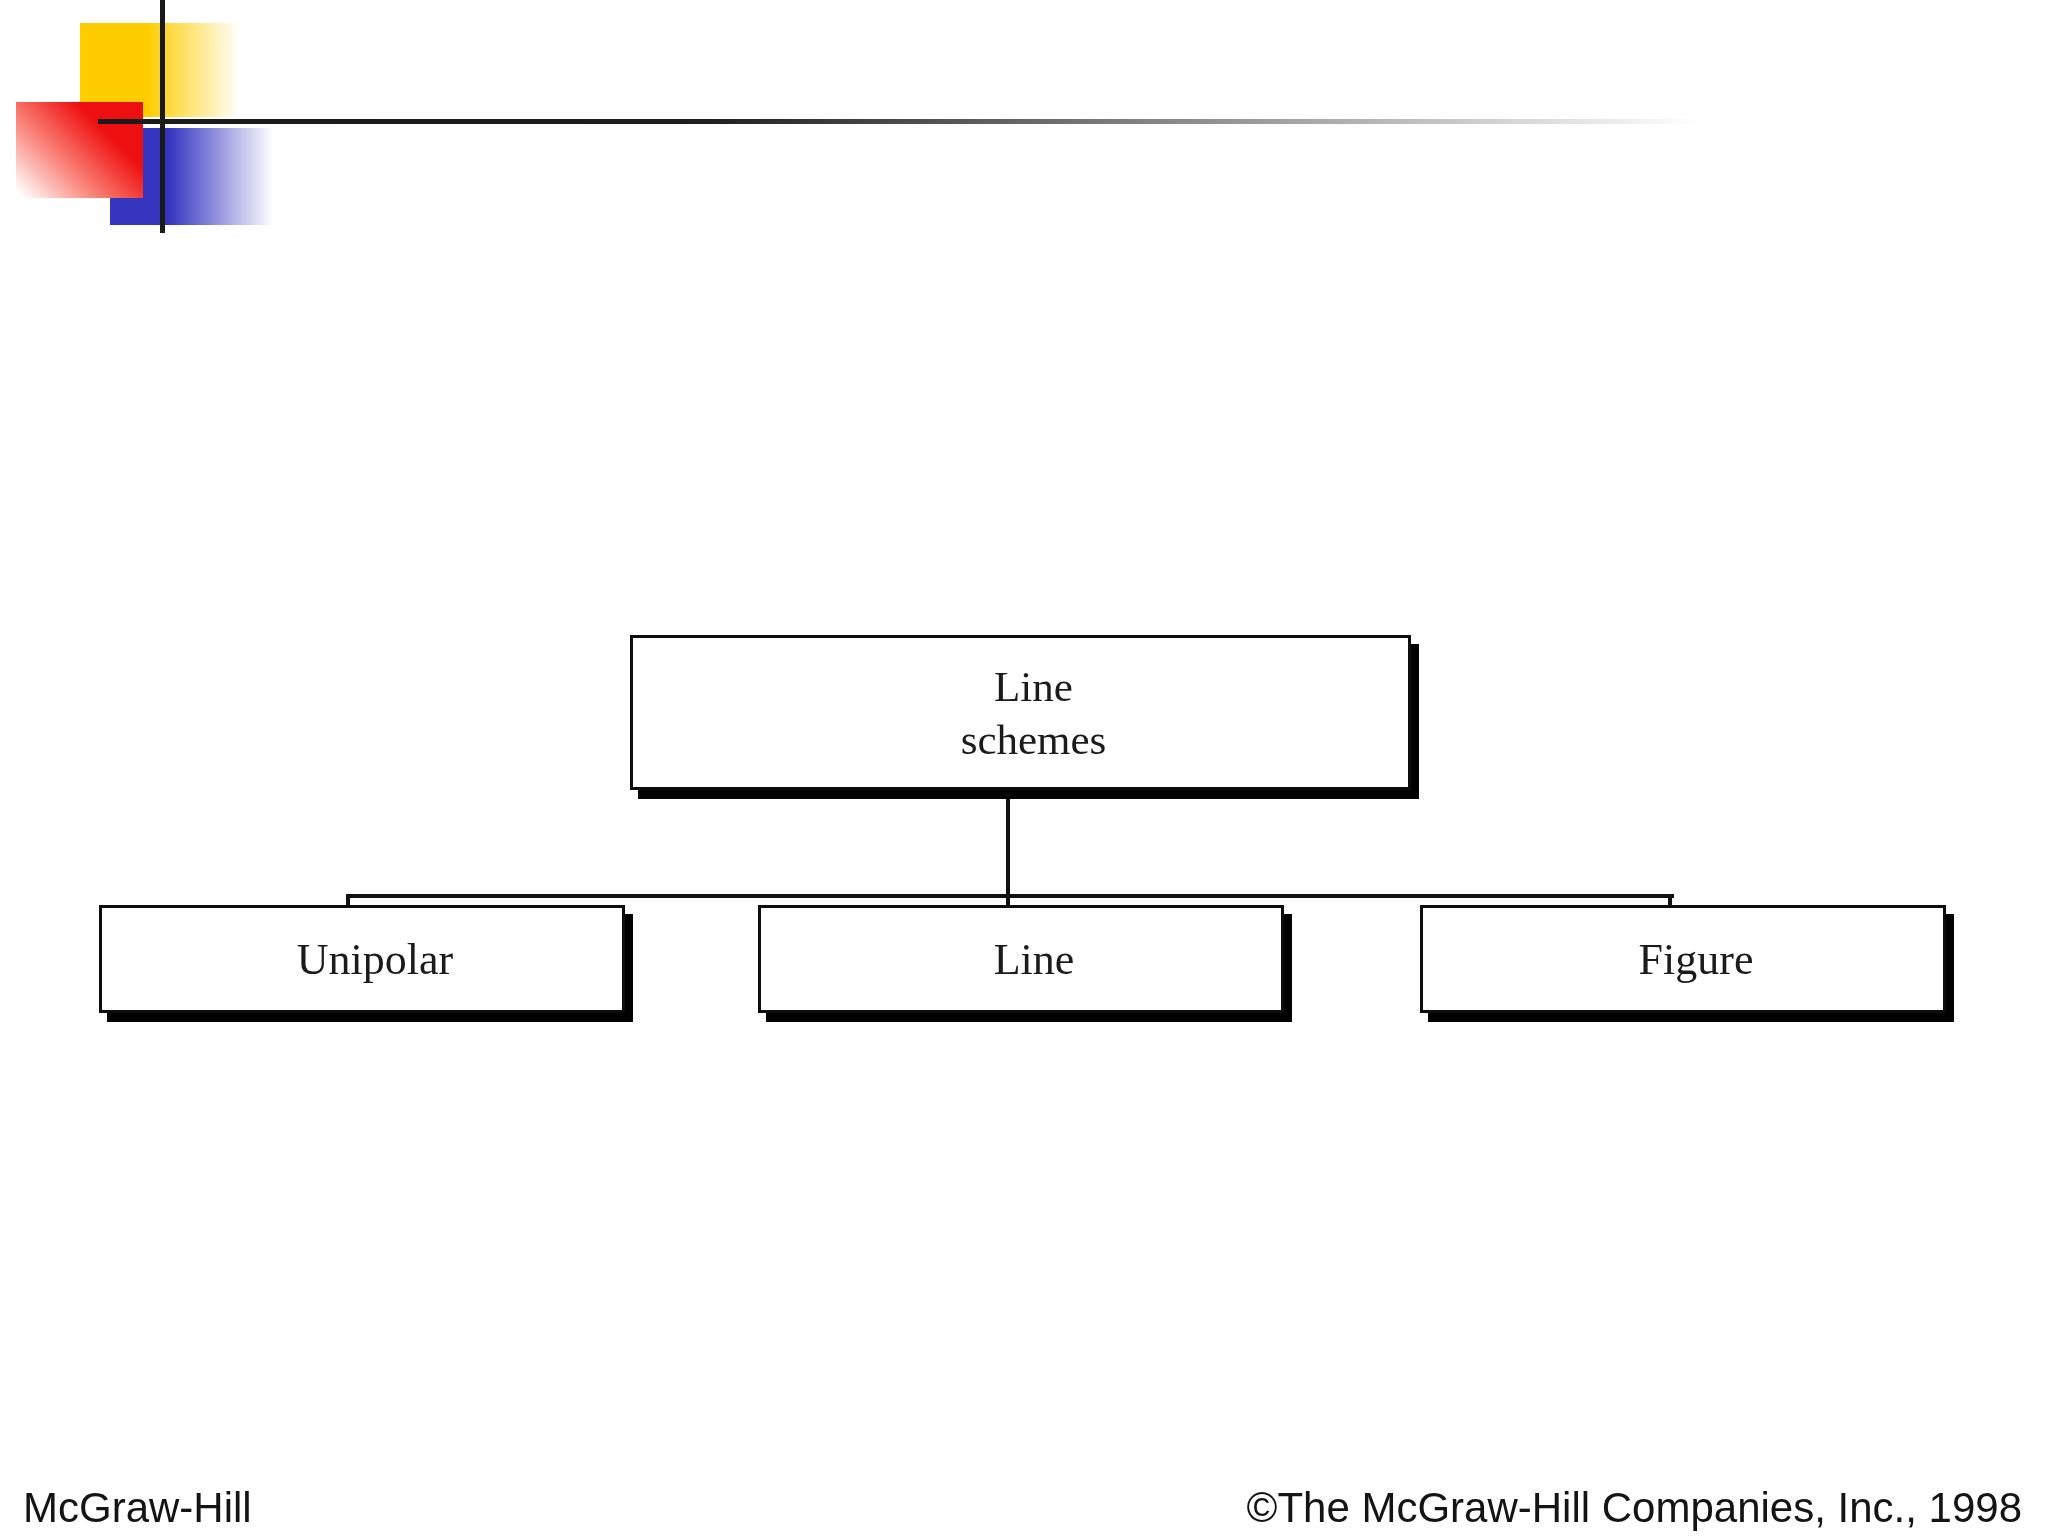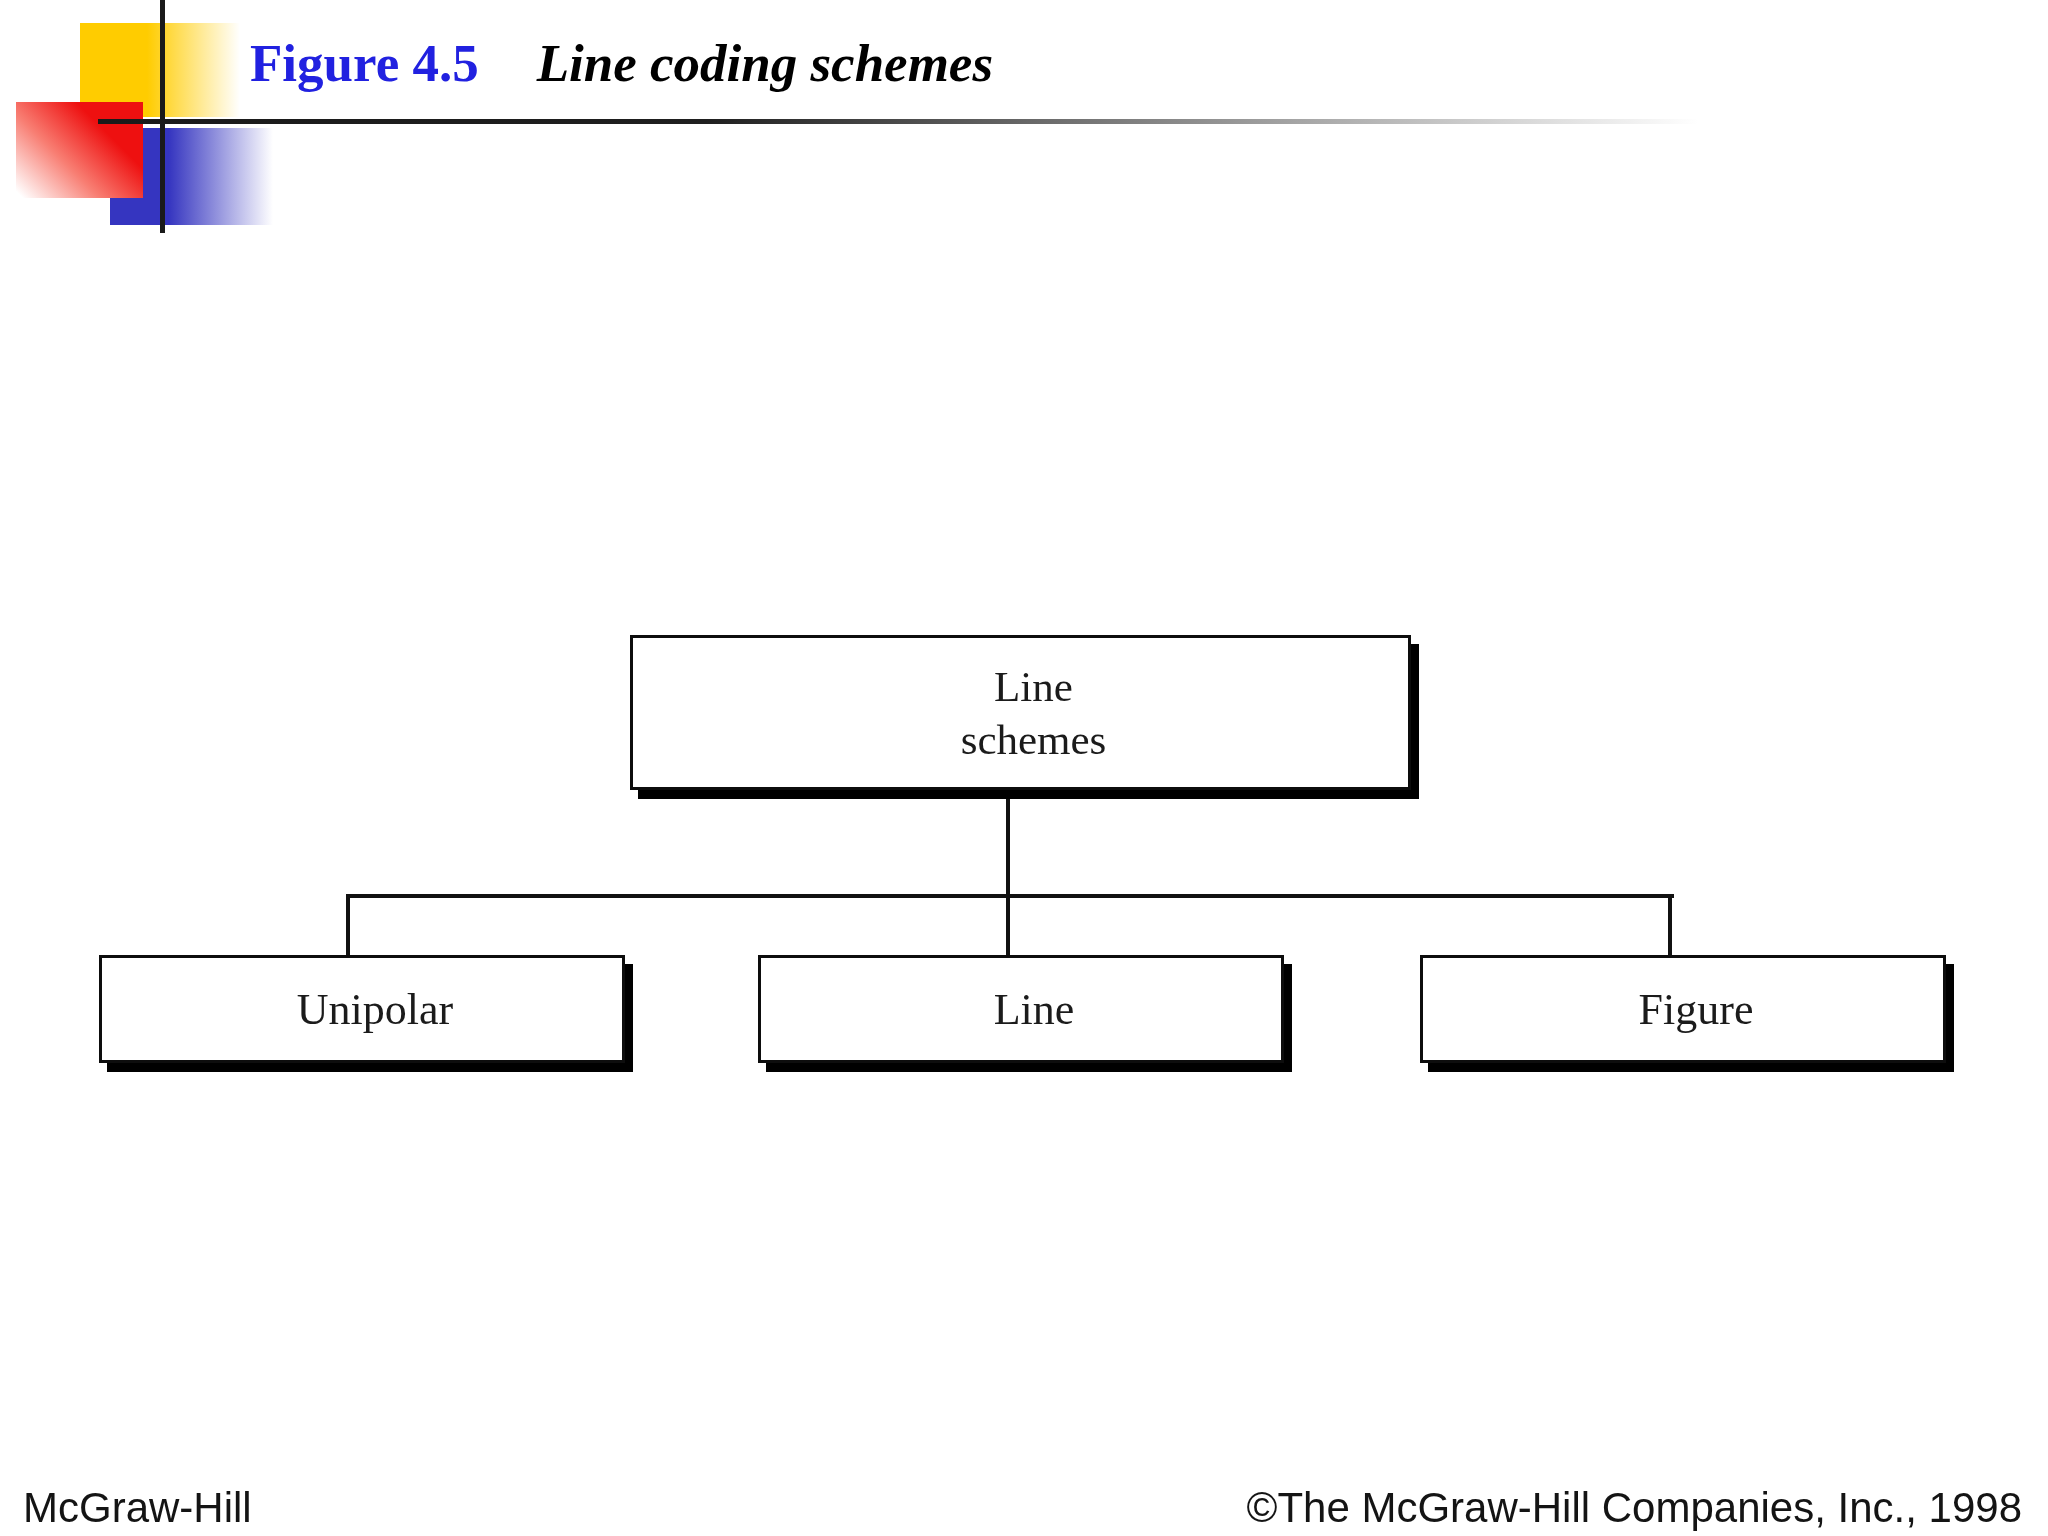--- a/index.html
+++ b/index.html
@@ -64,21 +64,21 @@
     text-align:center;
     color:#1b1b1b;
     font-family:"Liberation Serif", serif;
     z-index:3;
     padding-left:26px;
   }
   .node-root {
     left:630px; top:635px; width:749px; height:149px; 
     font-size:43px; line-height:53px;
   }
-  .node-child { width:494px; height:102px; top:955px; font-size:44px; } 
+  .node-child { width:494px; height:102px; top:905px; font-size:44px; } 
   .node-unipolar { left:99px; }
   .node-polar   { left:758px; }
   .node-bipolar { left:1420px; }
 
   .conn { position:absolute; background:#111111; z-index:1; }
   .conn-root-drop { left:1006px; top:795px; width:4px; height:163px; }
   .conn-hbar      { left:346px;  top:894px; width:1328px; height:4px; }
   .conn-drop-l    { left:346px;  top:894px; width:4px; height:64px; }
   .conn-drop-r    { left:1668px; top:894px; width:4px; height:64px; }
 
@@ -98,23 +98,20 @@
 <div class="slide">
 
   <div>
     <div class="sq sq-yellow"></div>
     <div class="sq sq-blue"></div>
     <div class="sq sq-red"></div>
     <div class="rule-v"></div>
     <div class="rule-h"></div>
   </div>
 
-  <div class="title-row">
-    <span class="figure-label">Figure 4.5</span><span class="figure-title">Line coding schemes</span>
-  </div>
 
   <div>
     <div class="conn conn-root-drop"></div>
     <div class="conn conn-hbar"></div>
     <div class="conn conn-drop-l"></div>
     <div class="conn conn-drop-r"></div>
 
     <div class="node node-root">
       <div>
         <div>Line</div>

